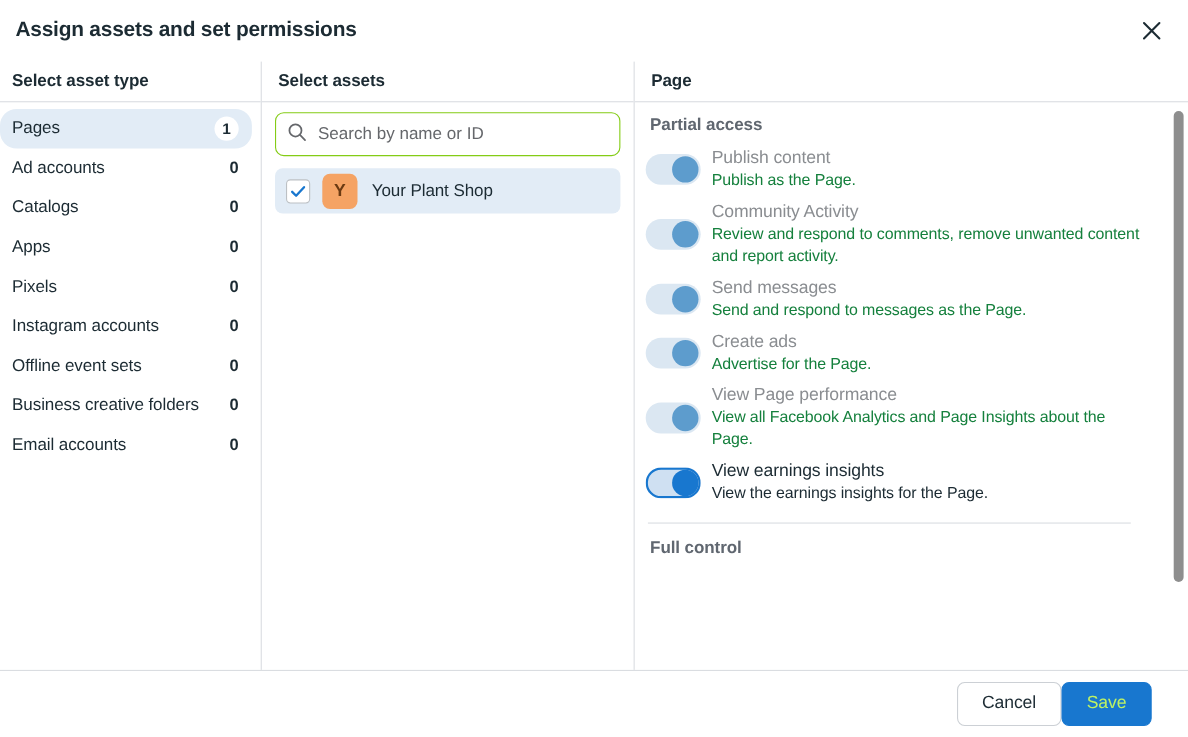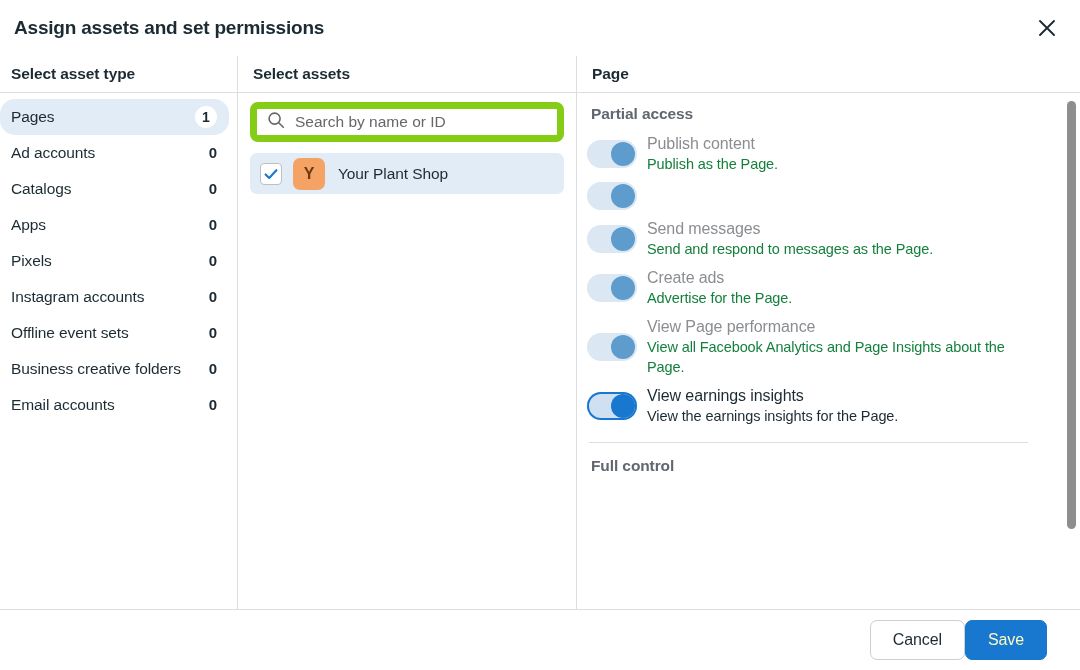--- a/index.html
+++ b/index.html
@@ -116,21 +116,21 @@
     justify-content: center;
     padding: 0 7px;
     font-size: 14px;
   }
 
   
   .assets-inner { padding: 9px 12px 0 12px; }
   .search-wrap {
     position: relative;
     height: 40px;
-    border: 7px solid #84cc16;
+    border: 1px solid #84cc16;
     border-radius: 8px;
     display: flex;
     align-items: center;
     padding: 0 10px;
     background: #fff;
   }
   .search-wrap svg { flex: 0 0 auto; margin-right: 8px; }
   .search-input {
     border: none;
     outline: none;
@@ -282,21 +282,21 @@
     letter-spacing: -0.1px;
   }
   .btn-cancel {
     background: #ffffff;
     border: 1px solid #ccd0d5;
     color: #1c2b33;
   }
   .btn-save {
     background: #1877cf;
     border: 1px solid #1877cf;
-    color: #fef9c3;
+    color: #bef264;
   }
 </style>
 </head>
 <body>
 
 <div class="dialog">
 
   <div class="header">
     <div class="header-title">Assign assets and set permissions</div>
     <button class="close-btn">
@@ -392,20 +392,24 @@
               </div>
               <div class="perm-texts">
                 <div class="perm-title">Publish content</div>
                 <div class="perm-desc">Publish as the Page.</div>
               </div>
             </div>
             <div class="perm-item">
               <div class="toggle">
                 <div class="knob"></div>
               </div>
+              <div class="perm-texts">
+                <div class="perm-title">Community Activity</div>
+                <div class="perm-desc">Review and respond to comments, remove unwanted content and report activity.</div>
+              </div>
             </div>
             <div class="perm-item">
               <div class="toggle">
                 <div class="knob"></div>
               </div>
               <div class="perm-texts">
                 <div class="perm-title">Send messages</div>
                 <div class="perm-desc">Send and respond to messages as the Page.</div>
               </div>
             </div>

